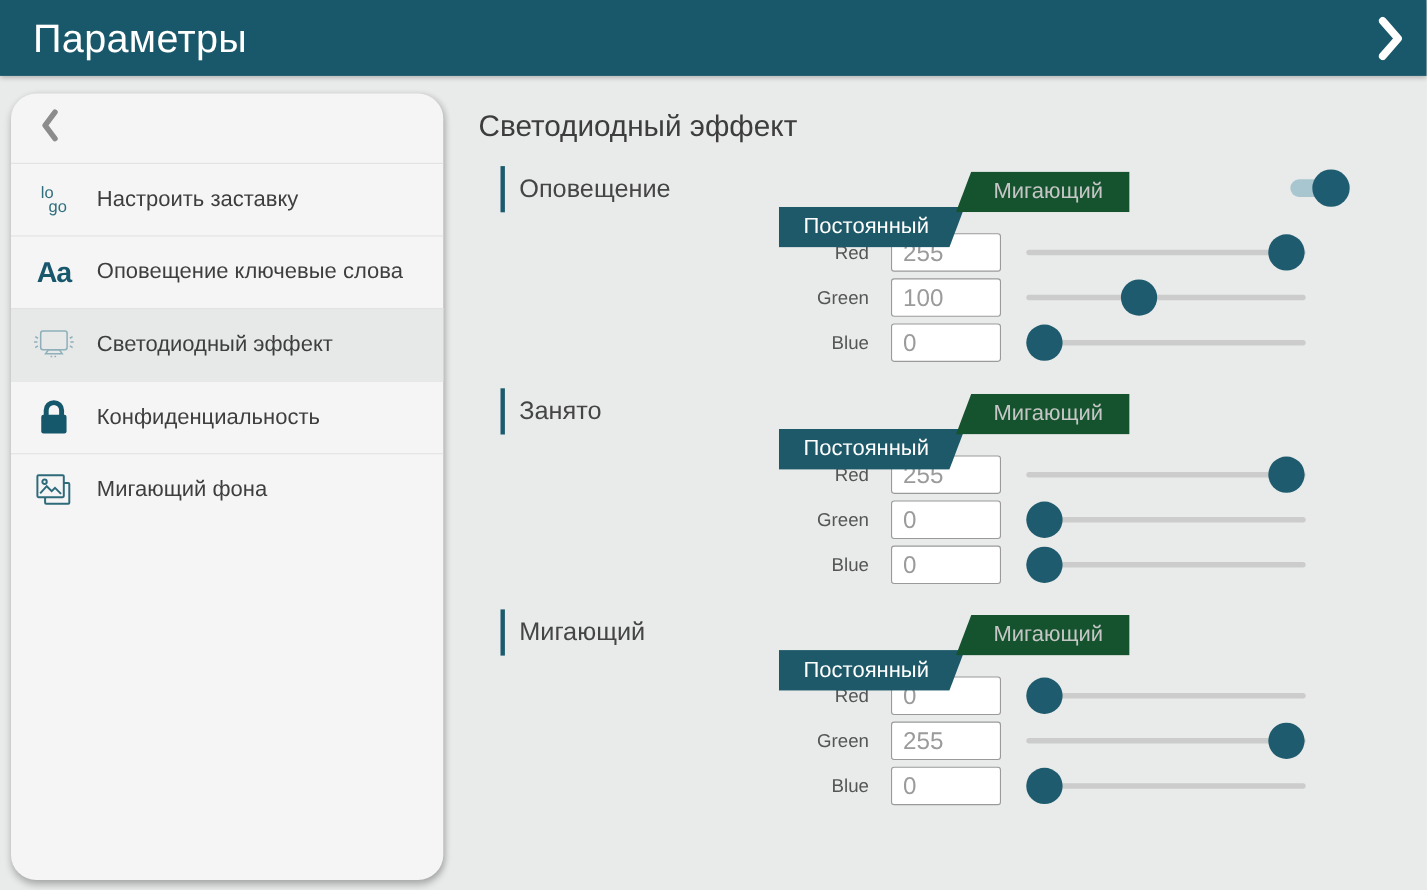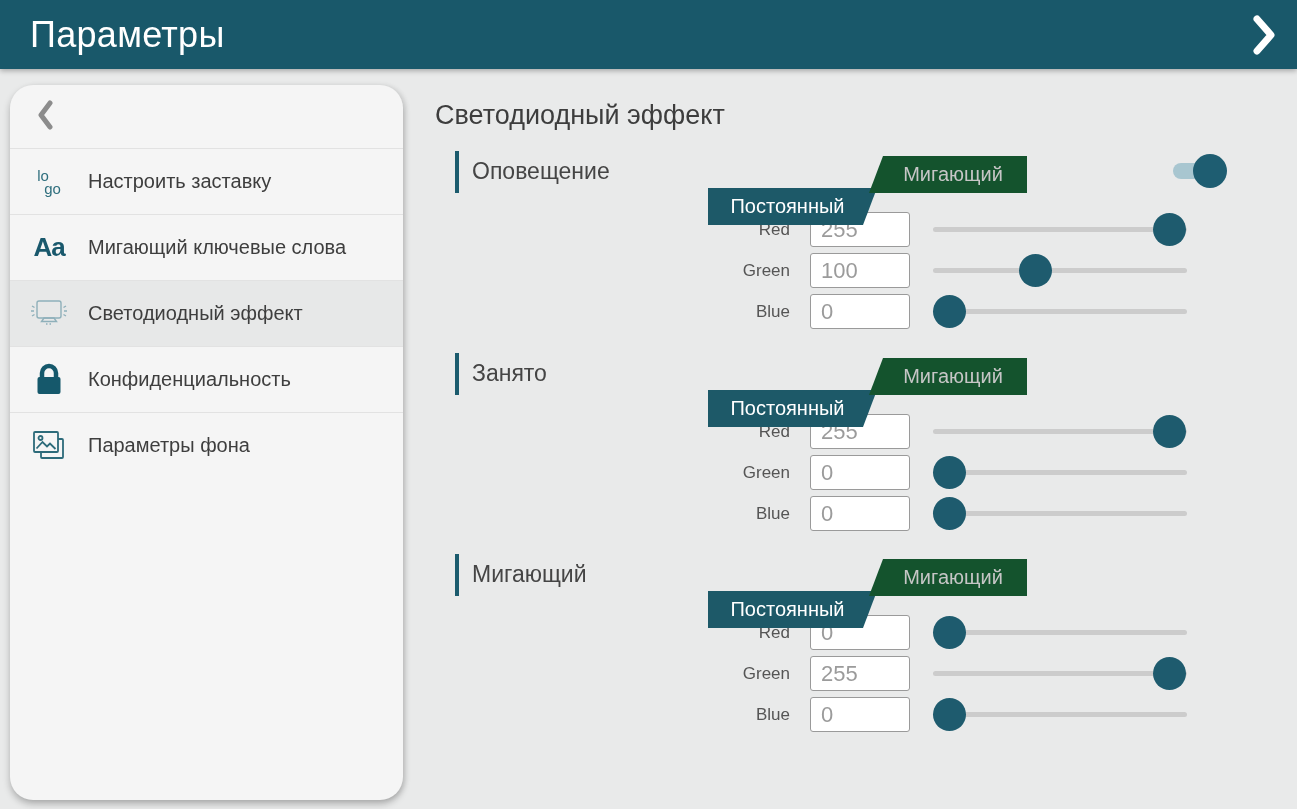--- a/index.html
+++ b/index.html
@@ -105,21 +105,21 @@
     <span class="side-icon">
       <span class="logo-ic"><span class="l1">lo</span><br><span class="l2">go</span></span>
     </span>
     <span class="side-label">Настроить заставку</span>
   </div>
 
   <div class="side-row">
     <span class="side-icon">
         <span class="aa-ic">Aa</span>
       </span>
-    <span class="side-label">Мигающий ключевые слова</span>
+    <span class="side-label">Оповещение ключевые слова</span>
   </div>
 
   <div class="side-row selected">
     <span class="side-icon">
       <svg width="42" height="32" viewBox="0 0 42 32" fill="none" stroke="#8fb0ba" stroke-width="1.4">
         <rect x="9" y="3" width="24" height="17" rx="2"></rect>
         <path d="M16 20 h10 l2.5 3.5 h-15 z"></path>
         <path d="M18 26 h6" stroke-dasharray="1.5 2"></path>
         <path d="M4 8 l2.5 1.5 M3 13 h3 M4 18 l2.5 -1.5"></path>
         <path d="M38 8 l-2.5 1.5 M39 13 h-3 M38 18 l-2.5 -1.5"></path>
@@ -140,21 +140,21 @@
 
   <div class="side-row">
     <span class="side-icon">
       <svg width="36" height="34" viewBox="0 0 36 34" fill="none" stroke="#2d6b7a" stroke-width="1.8">
         <rect x="10" y="10" width="22" height="19" rx="1"></rect>
         <rect x="3" y="3" width="24" height="20" rx="1" fill="#f5f5f5"></rect>
         <circle cx="9.5" cy="9" r="2"></circle>
         <path d="M5.5 19.5 l6 -6.5 4.5 4.5 3 -3 5.5 5.5"></path>
       </svg>
     </span>
-    <span class="side-label">Параметры фона</span>
+    <span class="side-label">Мигающий фона</span>
   </div>
 </aside>
 
 <main class="main">
   <h2 class="main-title">Светодиодный эффект</h2>
   <div id="sections-host">
   <section class="led-section">
     <div class="sec-head">
       <span class="sec-bar"></span>
       <span class="sec-name">Оповещение</span>

